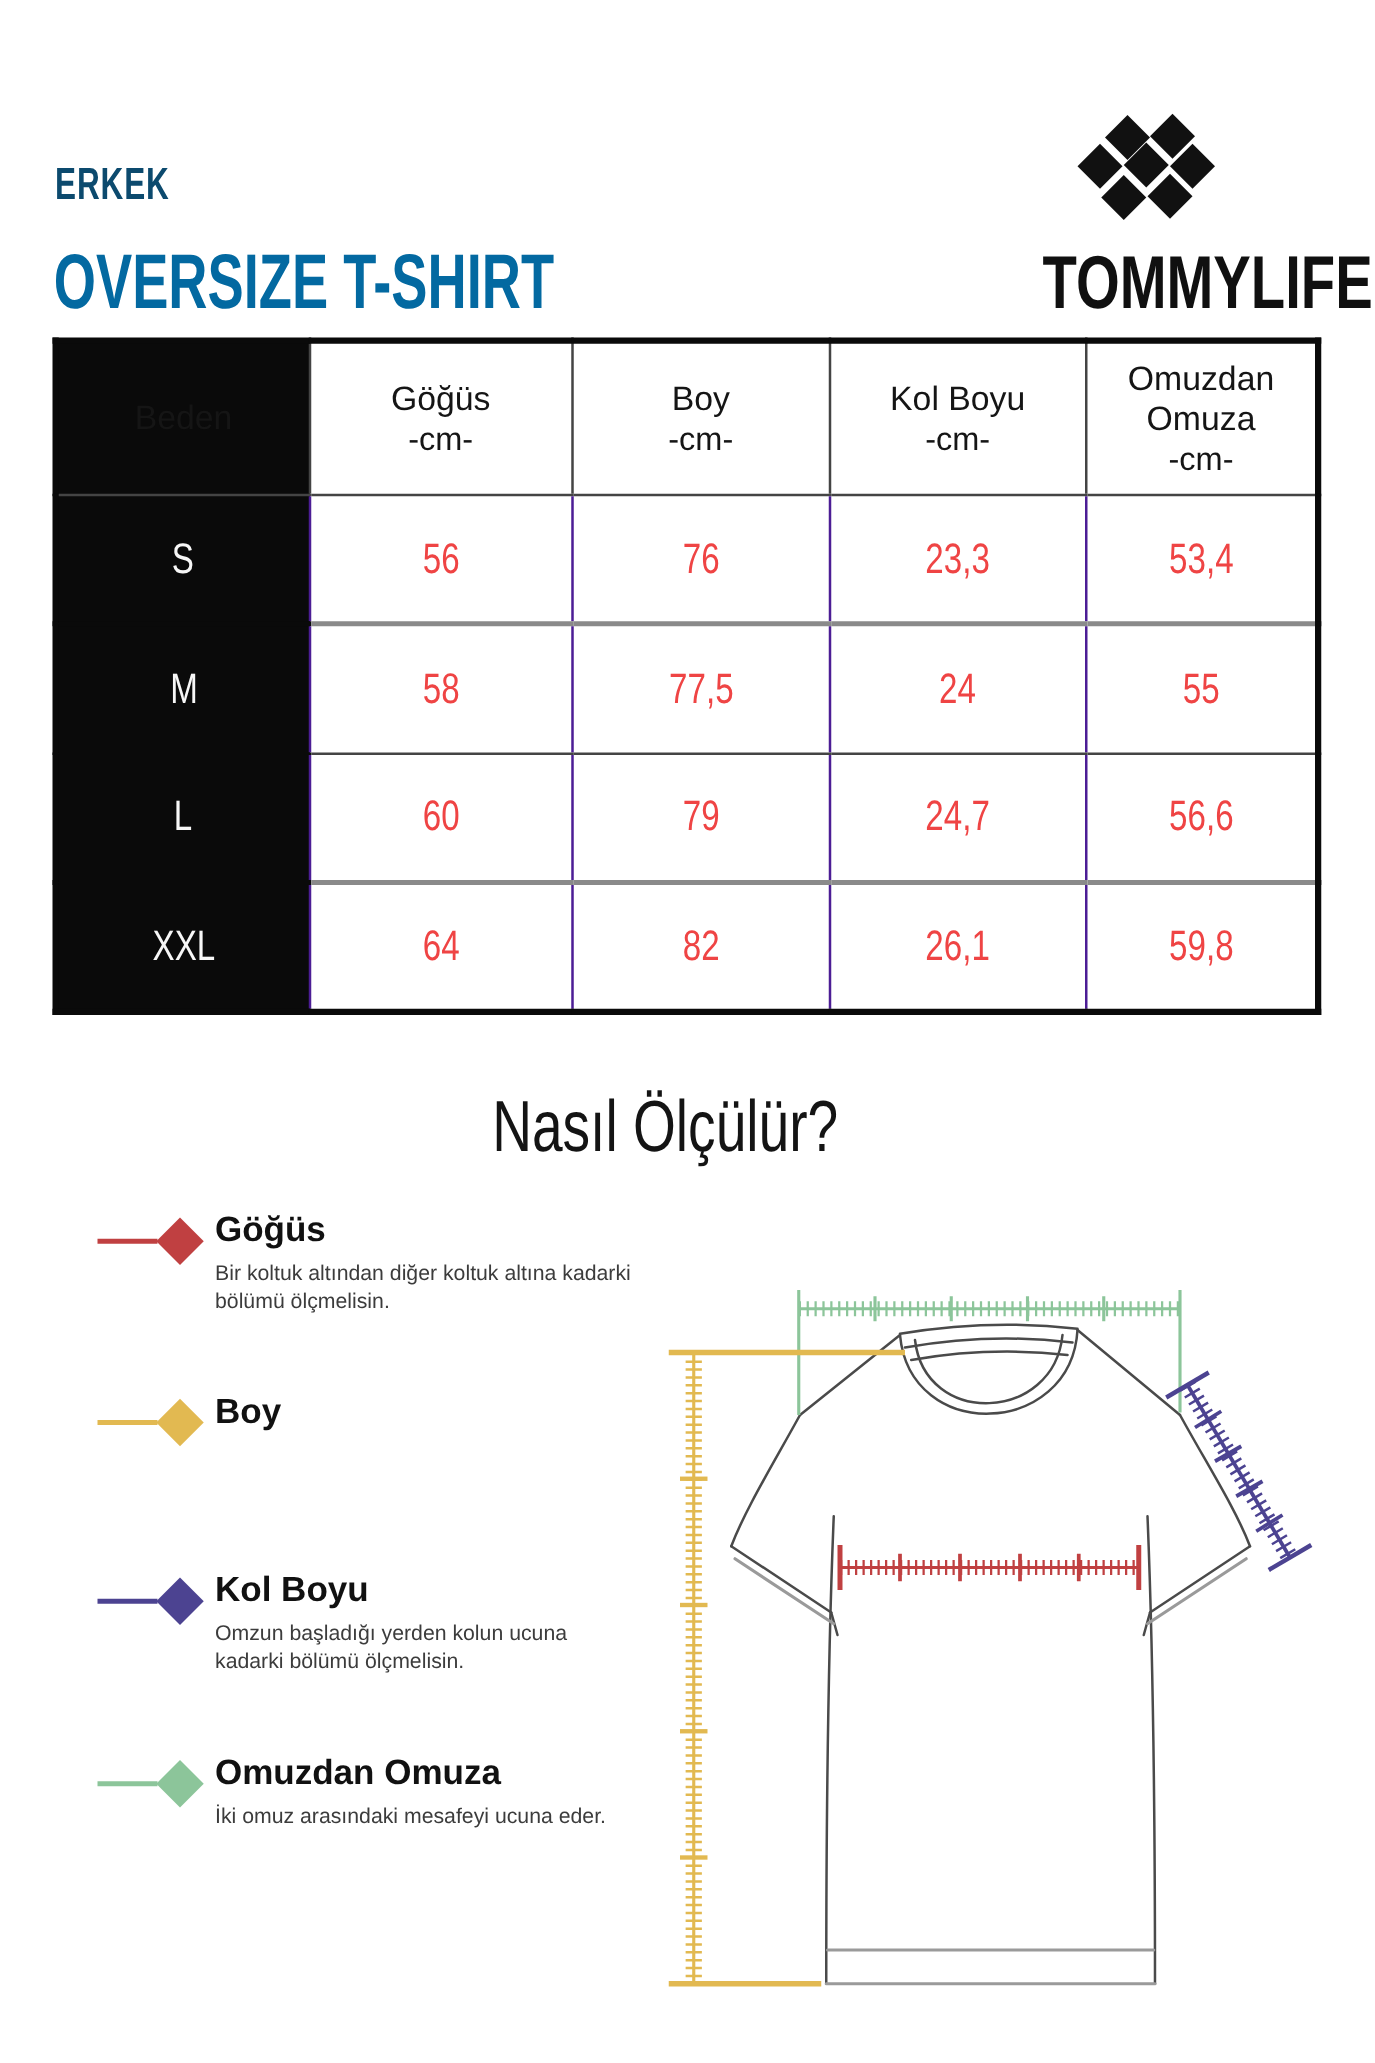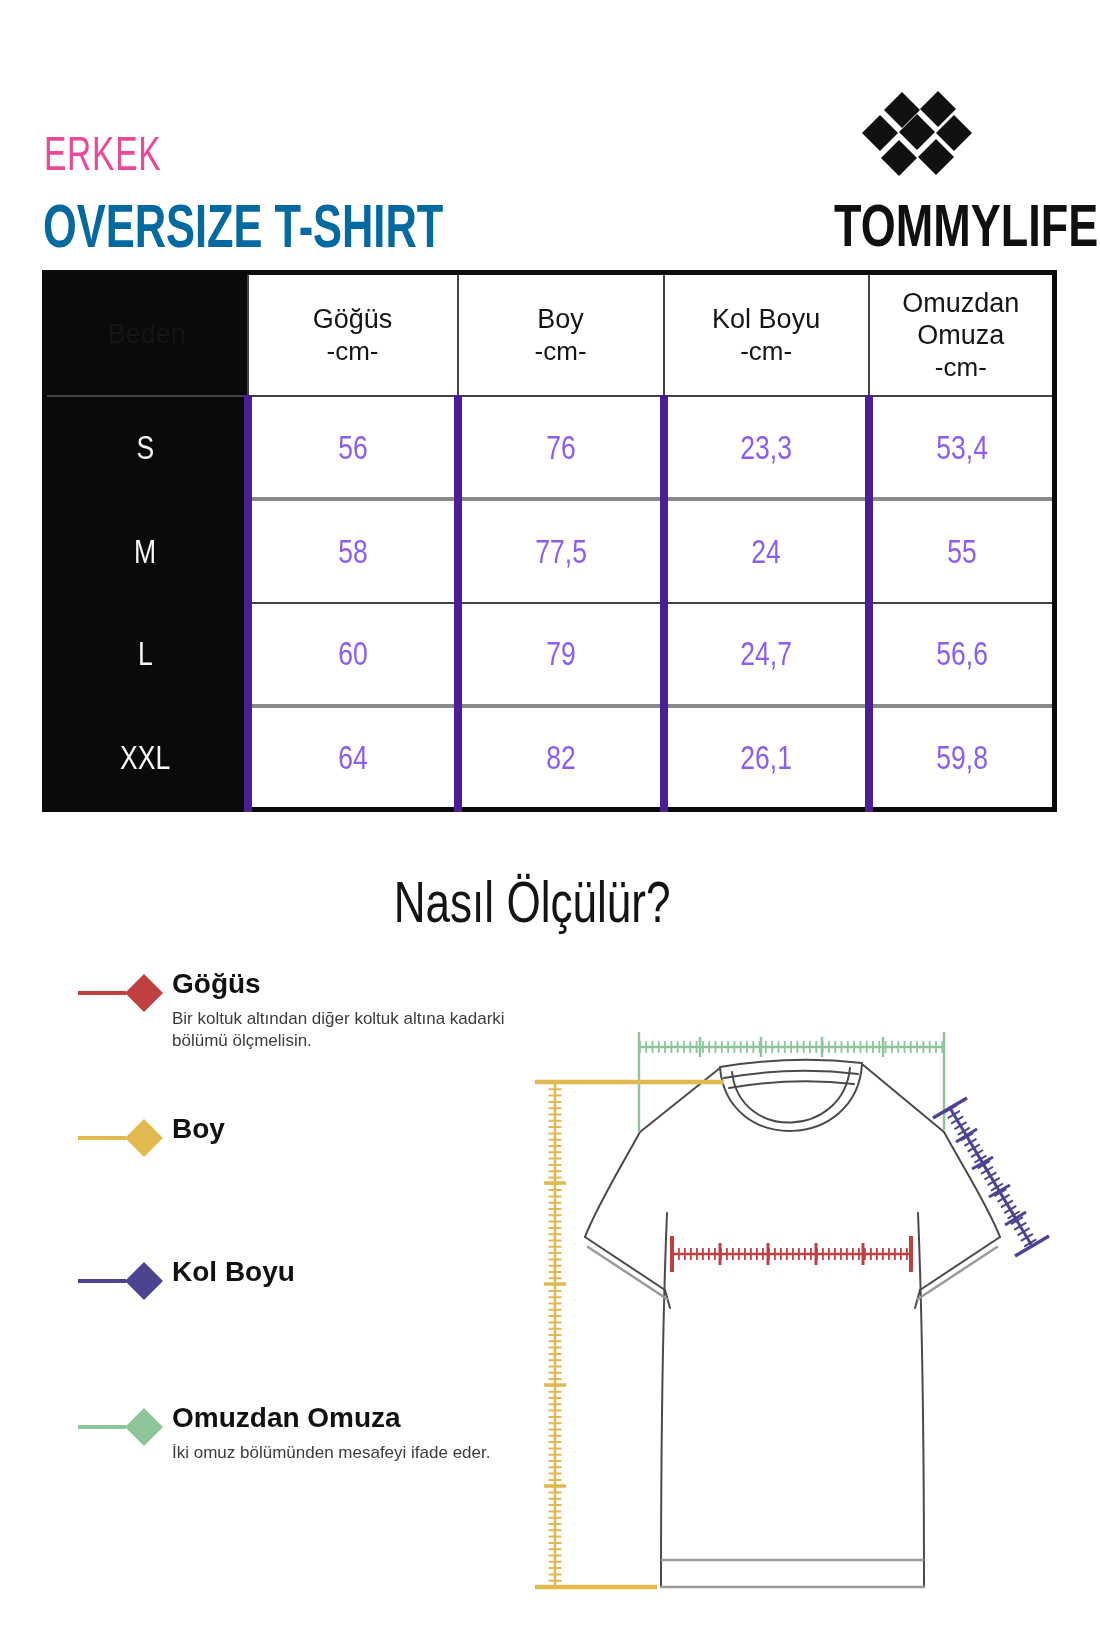--- a/index.html
+++ b/index.html
@@ -5,38 +5,38 @@
   html,body{margin:0;padding:0;background:#ffffff;}
   body{
     width:1100px;height:1650px;position:relative;overflow:hidden;
     font-family:"Liberation Sans","DejaVu Sans",sans-serif;color:#161616;
   }
   .abs{position:absolute;}
   .cond{display:inline-block;transform:scaleX(0.78);transform-origin:center;white-space:nowrap;}
   .cond-l{display:inline-block;transform:scaleX(0.70);transform-origin:left center;white-space:nowrap;}
 
   
-  .hdr-category{left:44px;top:126px;font-size:48px;font-weight:400;letter-spacing:1px;color:#ec4899;}
+  .hdr-category{left:44px;top:126px;font-size:36px;font-weight:700;letter-spacing:1px;color:#0c4a6e;}
   .hdr-product{left:43px;top:190px;font-size:62px;font-weight:700;letter-spacing:0px;color:#0369a1;}
   .brand-logo{left:850px;top:85px;width:140px;height:100px;}
   .brand-name{left:790px;top:191px;width:272px;text-align:right;font-size:60px;font-weight:700;color:#101010;}
   .brand-name .cond{transform:scaleX(0.75);}
 
   
   table.size-table{
     position:absolute;left:42px;top:270px;width:1015px;height:542px;
     border-collapse:collapse;table-layout:fixed;border:5px solid #0a0a0a;background:#fff;
   }
   table.size-table th,table.size-table td{
     text-align:center;vertical-align:middle;padding:0;
   }
   tr.hdr-row{height:104px;}
   tr.hdr-row th{border-bottom:2px solid #444;font-weight:400;font-size:27px;line-height:1.18;color:#151515;}
   tr.data-row{height:87px;}
-  td.val-cell{border-left:8px solid #4c1d95;font-size:34px;color:#8b5cf6;}
+  td.val-cell{border-left:2px solid #4c1d95;font-size:34px;color:#ef4444;}
   th.val-head{border-left:2px solid #444;background:#fff;}
   .blackcol{background:#0a0a0a;color:#f7f7f7;}
   tr.r1 td{border-bottom:4px solid #8a8a8a;}
   tr.r2 td{border-bottom:2px solid #444;}
   tr.r3 td{border-bottom:4px solid #8a8a8a;}
   tr.r4 td{border-bottom:2px solid #444;}
   tr.r1 td.blackcol,tr.r3 td.blackcol{border-bottom-color:#0a0a0a;}
   tr.r2 td.blackcol,tr.r4 td.blackcol{border-bottom-color:#0a0a0a;}
   td.size-cell{font-size:34px;}
   .unit-line{display:block;font-size:26px;}
@@ -143,30 +143,31 @@
     <p class="legend-name">Boy</p>
   </div>
 </div>
 <div class="abs legend-item li-3">
   <svg class="legend-icon" viewBox="0 0 92 46" xmlns="http://www.w3.org/2000/svg">
     <line x1="2" y1="23" x2="50" y2="23" stroke-width="4" stroke="#4c4391"></line>
     <polygon points="68,4 87,23 68,42 49,23" fill="#4c4391"></polygon>
   </svg>
   <div class="legend-texts">
     <p class="legend-name">Kol Boyu</p>
+    <p class="legend-desc">Omzun başladığı yerden kolun ucuna kadarki bölümü ölçmelisin.</p>
   </div>
 </div>
 <div class="abs legend-item li-4">
   <svg class="legend-icon" viewBox="0 0 92 46" xmlns="http://www.w3.org/2000/svg">
     <line x1="2" y1="23" x2="50" y2="23" stroke-width="4" stroke="#8cc59a"></line>
     <polygon points="68,4 87,23 68,42 49,23" fill="#8cc59a"></polygon>
   </svg>
   <div class="legend-texts">
     <p class="legend-name">Omuzdan Omuza</p>
-    <p class="legend-desc">İki omuz bölümünden mesafeyi ifade eder.</p>
+    <p class="legend-desc">İki omuz arasındaki mesafeyi ucuna eder.</p>
   </div>
 </div>
 
 <svg class="abs diagram" viewBox="0 0 580 680" xmlns="http://www.w3.org/2000/svg">
 
   <g stroke="#4a4a4a" stroke-width="2" fill="none" stroke-linecap="round" stroke-linejoin="round">
     <path d="M220,117 Q292,105 362,113"></path>
     <path d="M224,128 Q292,116 358,124"></path>
     <path d="M229,138 Q292,127 354,134"></path>
     <path d="M220,118 C228,205 357,200 362,114"></path>

